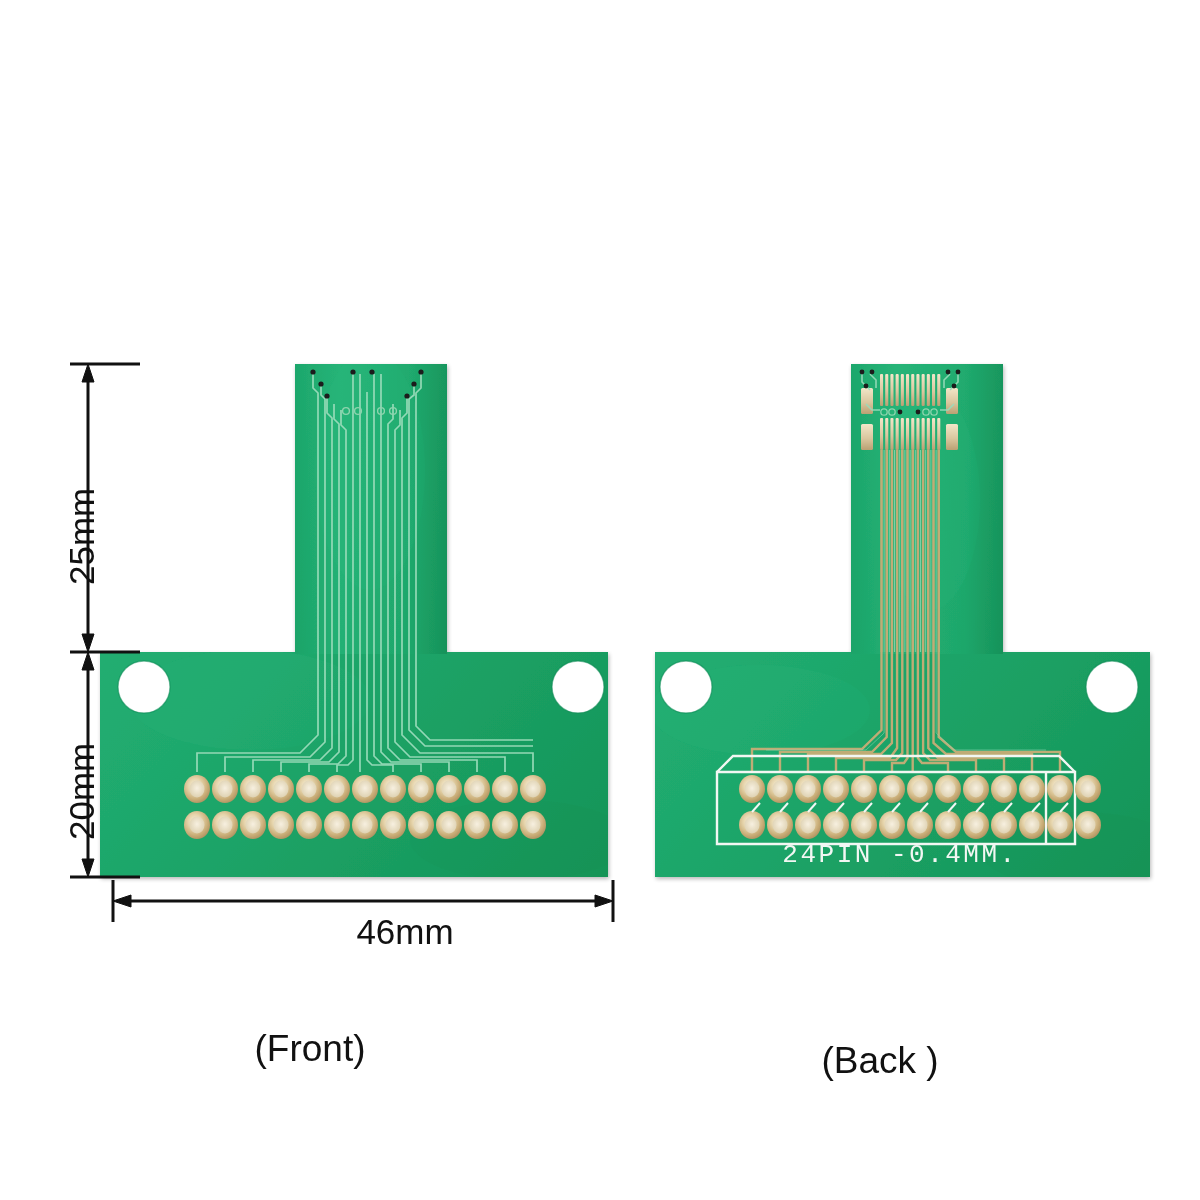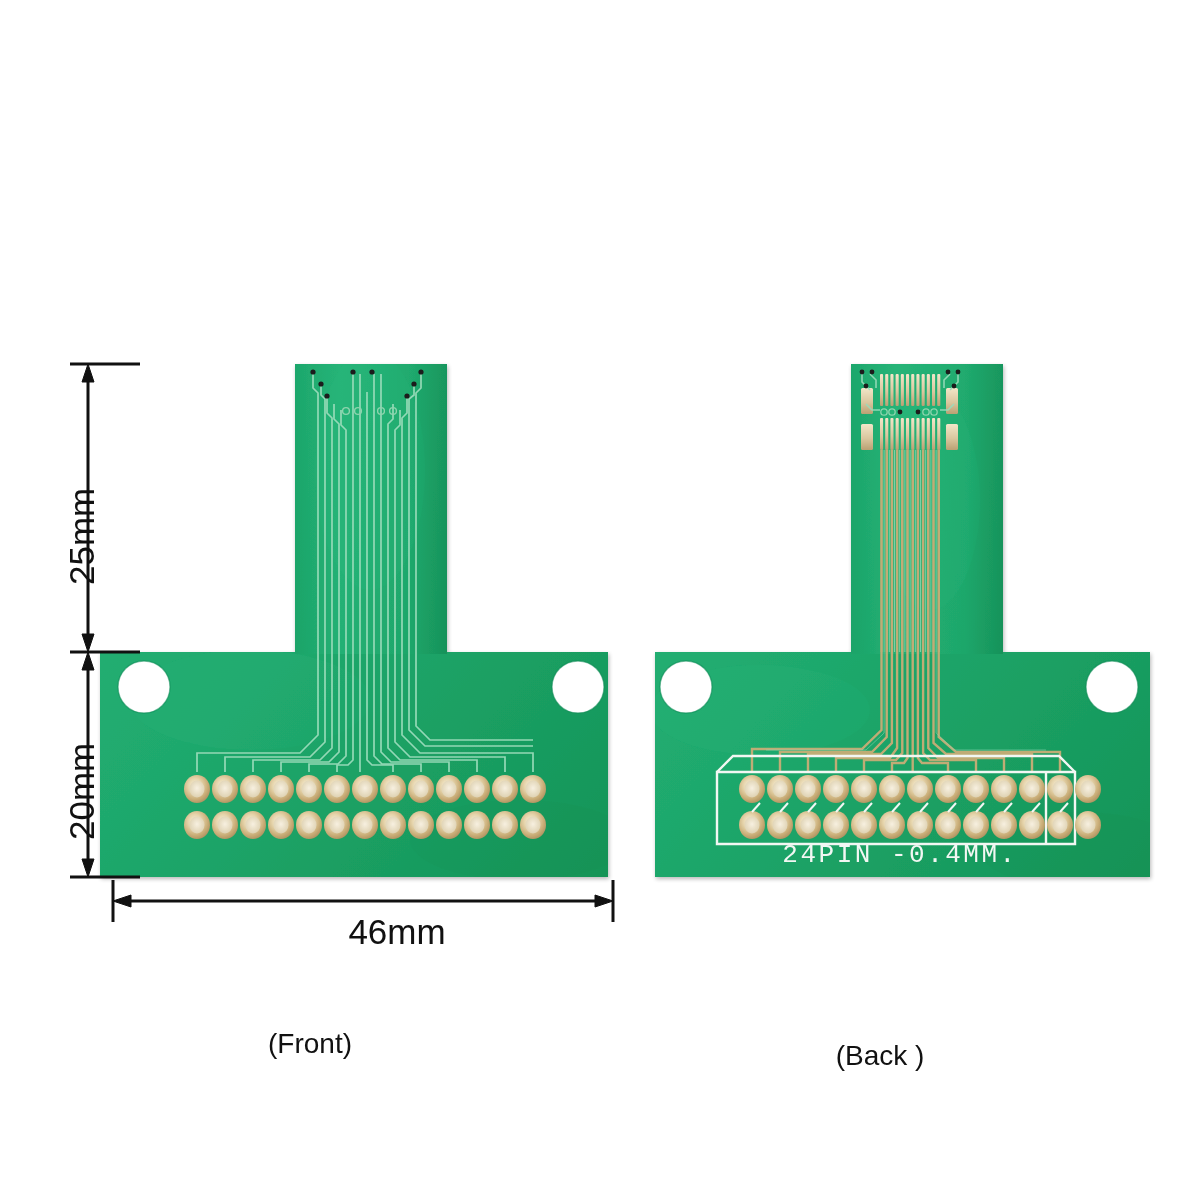--- a/index.html
+++ b/index.html
@@ -35,21 +35,21 @@
     white-space:nowrap;
   }
   .vert{
     transform-origin:left top;
     transform:rotate(-90deg);
   }
 
   
   .caption{
     position:absolute;
-    font-size:28px;
+    font-size:37px;
     color:#111;
     white-space:nowrap;
   }
 
   svg{display:block;}
 </style>
 </head>
 <body>
 
 <div id="stage">
@@ -608,19 +608,19 @@
         <polygon points="113,901 131,895 131,907"></polygon>
         <polygon points="613,901 595,895 595,907"></polygon>
       </g>
     </g>
   </svg>
 
   <div class="dimtext vert" style="left:62px; top:585px;">25mm</div>
 
   <div class="dimtext vert" style="left:62px; top:840px;">20mm</div>
 
-  <div class="dimtext" style="left:4px; top:912px; width:726px; text-align:center;padding-left:30px;">46mm</div>
+  <div class="dimtext" style="left:12px; top:912px; width:726px; text-align:center;padding-left:30px;">46mm</div>
 
   <div class="caption" style="left:0; top:1028px; width:620px; text-align:center;">(Front)</div>
 
   <div class="caption" style="left:600px; top:1028px; width:560px; text-align:center;margin-top:12px;">(Back )</div>
 
 </div>
 
 </body></html>

